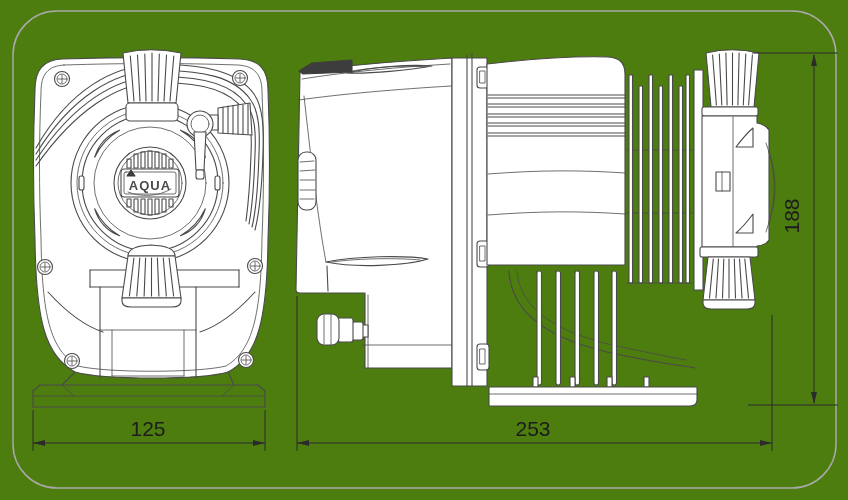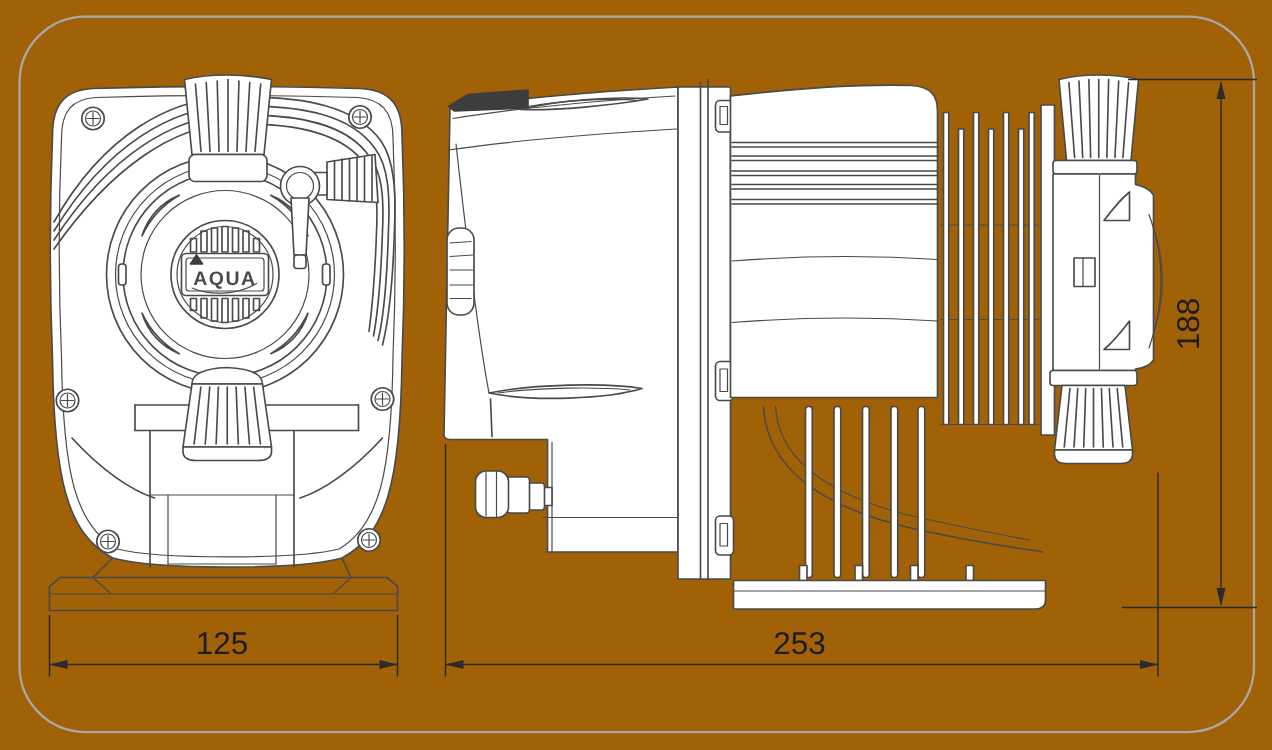--- a/index.html
+++ b/index.html
@@ -1,16 +1,16 @@
 <!DOCTYPE html>
 <html><head>
 <meta charset="utf-8">
 <style>
   html,body{margin:0;padding:0;background:#fff;}
-  .stage{position:relative;width:848px;height:500px;background:#a16207;overflow:hidden;
+  .stage{position:relative;width:848px;height:500px;background:#4d7c0f;overflow:hidden;
          font-family:"Liberation Sans", sans-serif;}
   svg{display:block}
   
   .ln *, .ln { stroke:#4a4a4a; fill:none; stroke-width:1.1; stroke-linecap:round; stroke-linejoin:round; }
   .w  { fill:#ffffff; }
   .fine { stroke-width:0.8; }
   .dkfill { fill:#3d3d3d; stroke:#3d3d3d; }
   .dim { stroke:#2b2b2b; stroke-width:1; fill:none; }
   .dimarrow { fill:#2b2b2b; stroke:none; }
   .dimtext { font-size:21px; fill:#1c1c1c; stroke:none; }

